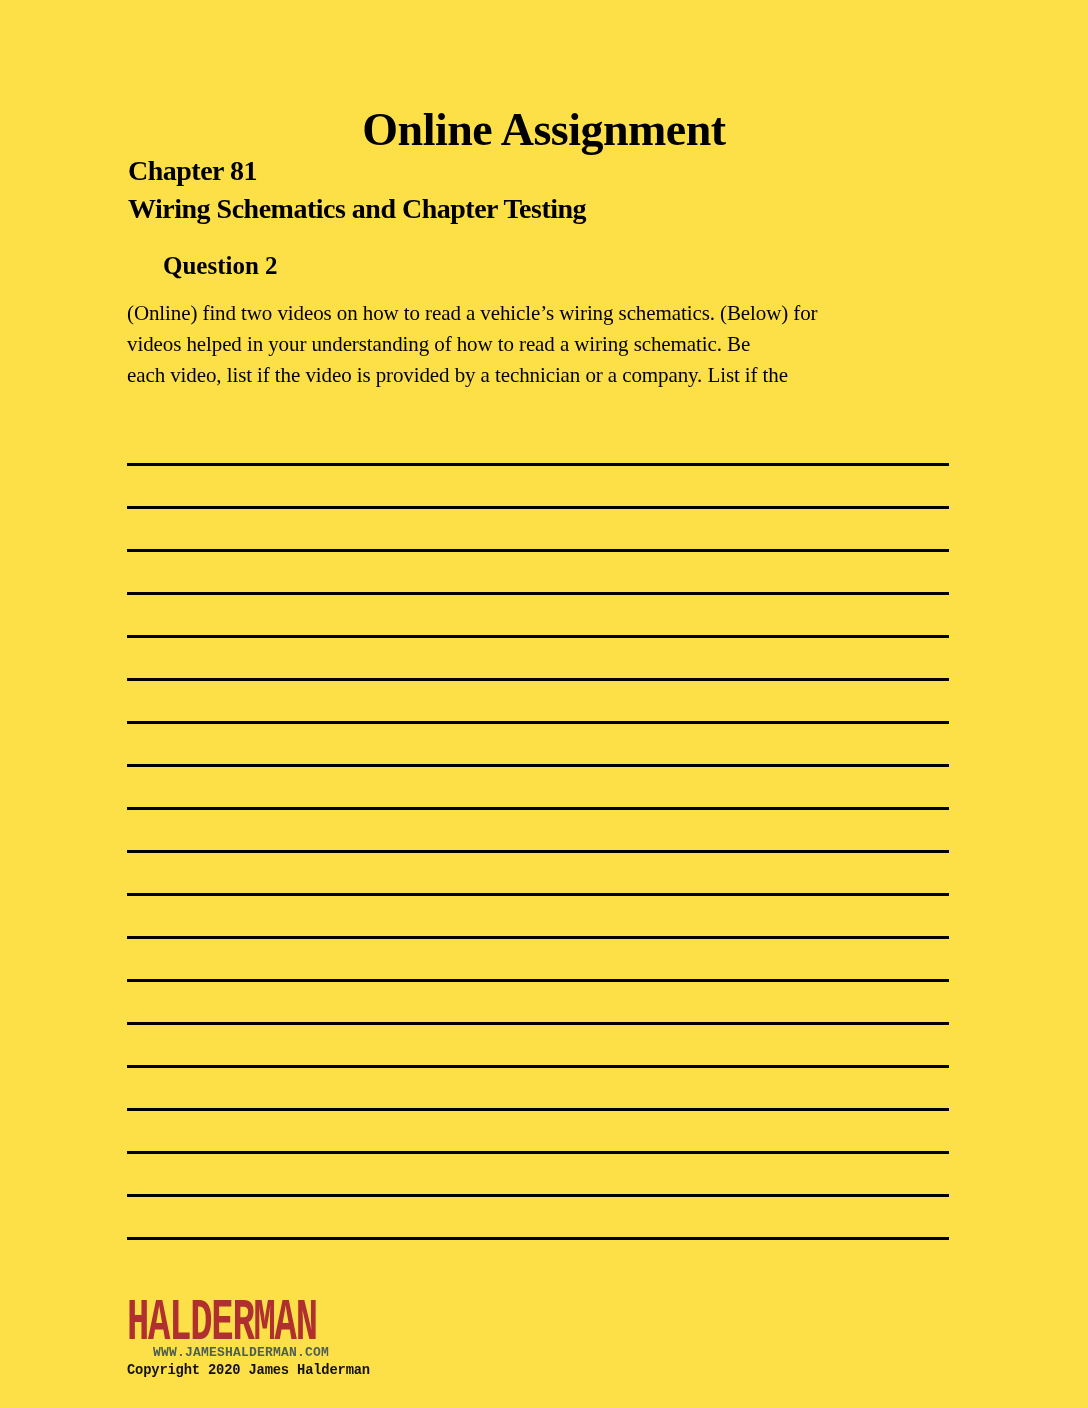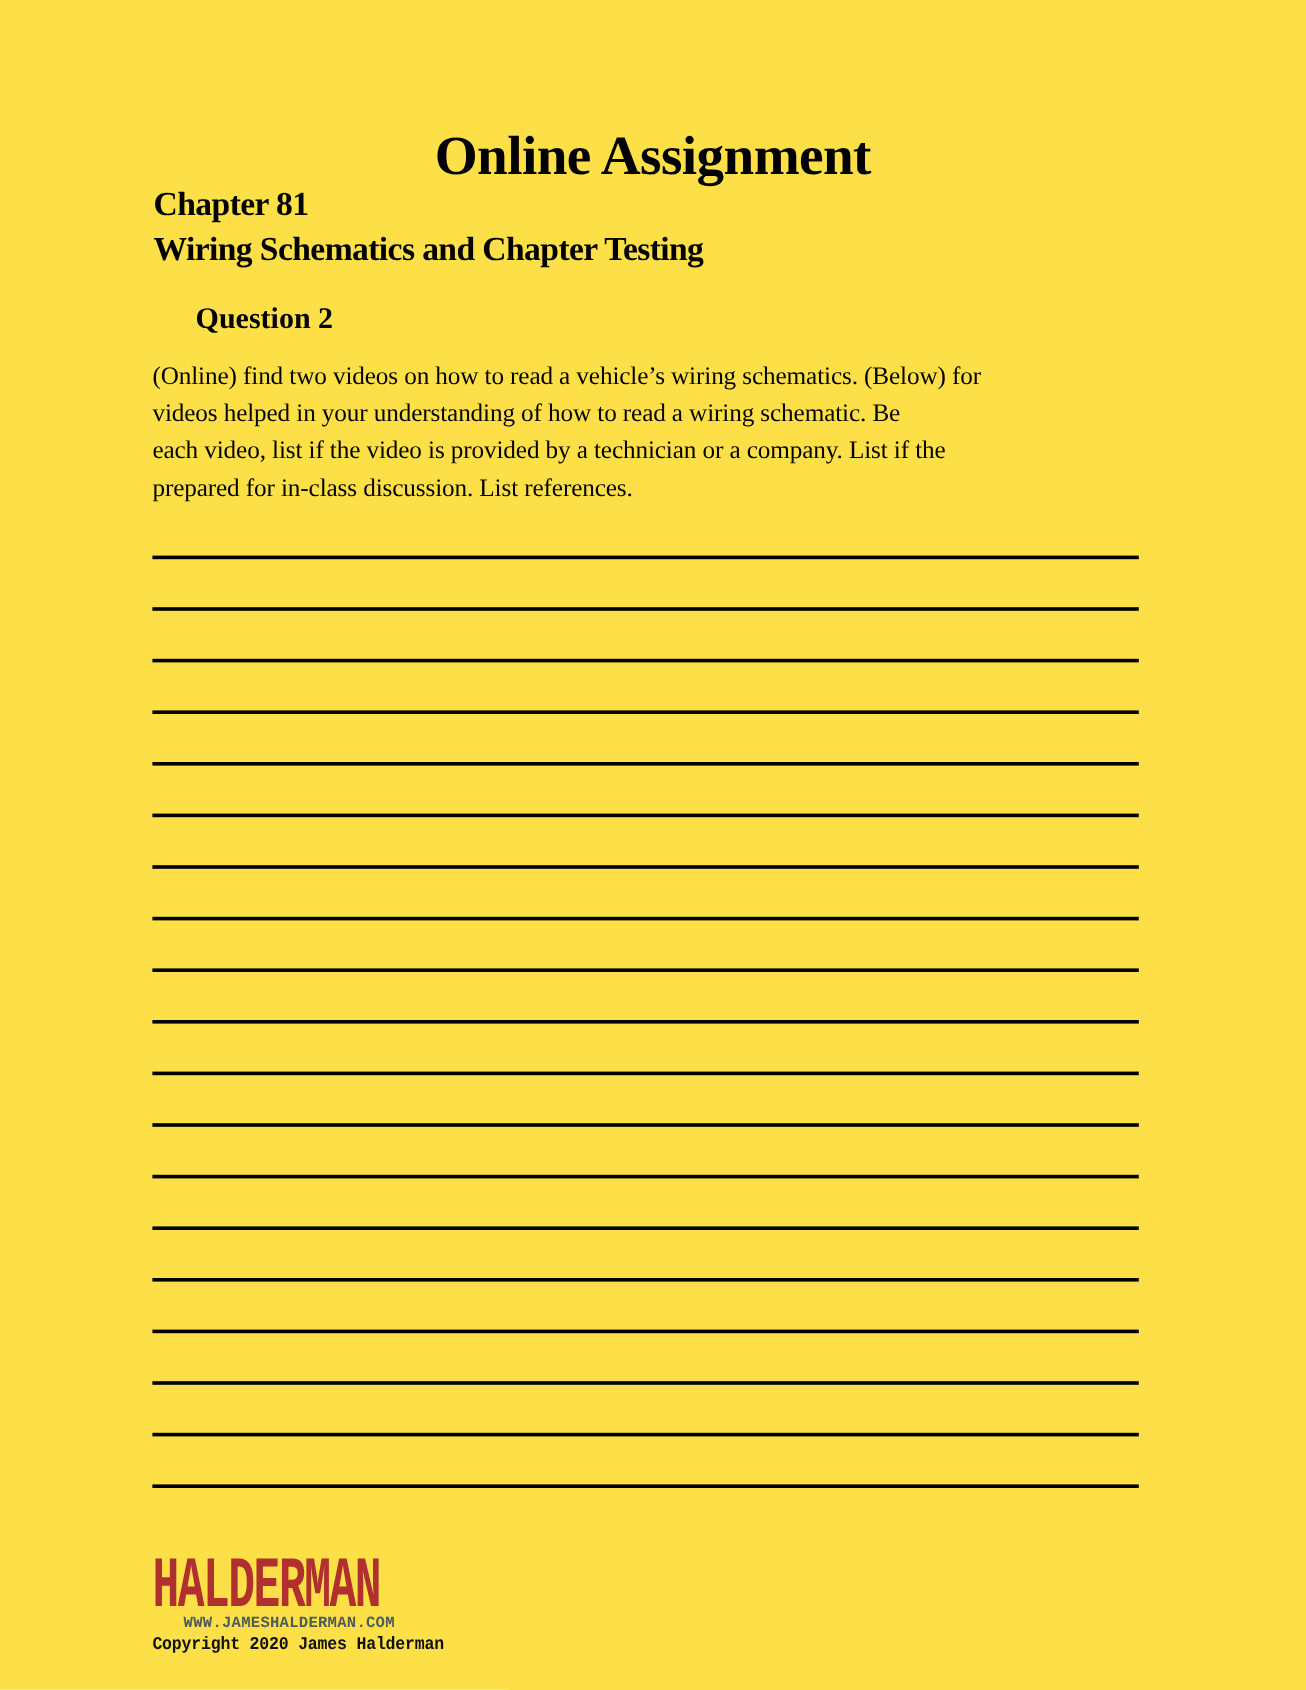--- a/index.html
+++ b/index.html
@@ -117,21 +117,20 @@
     <div>Chapter 81</div>
     <div>Wiring Schematics and Chapter Testing</div>
   </div>
 
   <div class="question-label">Question 2</div>
 
   <div class="instructions">
     <div>(Online) find two videos on how to read a vehicle’s wiring schematics. (Below) for</div>
     <div>videos helped in your understanding of how to read a wiring schematic. Be</div>
     <div>each video, list if the video is provided by a technician or a company. List if the</div>
-    <div>prepared for in-class discussion. List references.</div>
   </div>
 
   <div class="answer-lines" id="answer-lines">
       <div class="rule" style="background: rgb(0, 0, 0);"></div>
       <div class="rule" style="background: rgb(0, 0, 0);"></div>
       <div class="rule" style="background: rgb(0, 0, 0);"></div>
       <div class="rule" style="background: rgb(0, 0, 0);"></div>
       <div class="rule" style="background: rgb(0, 0, 0);"></div>
       <div class="rule" style="background: rgb(0, 0, 0);"></div>
       <div class="rule" style="background: rgb(0, 0, 0);"></div>

